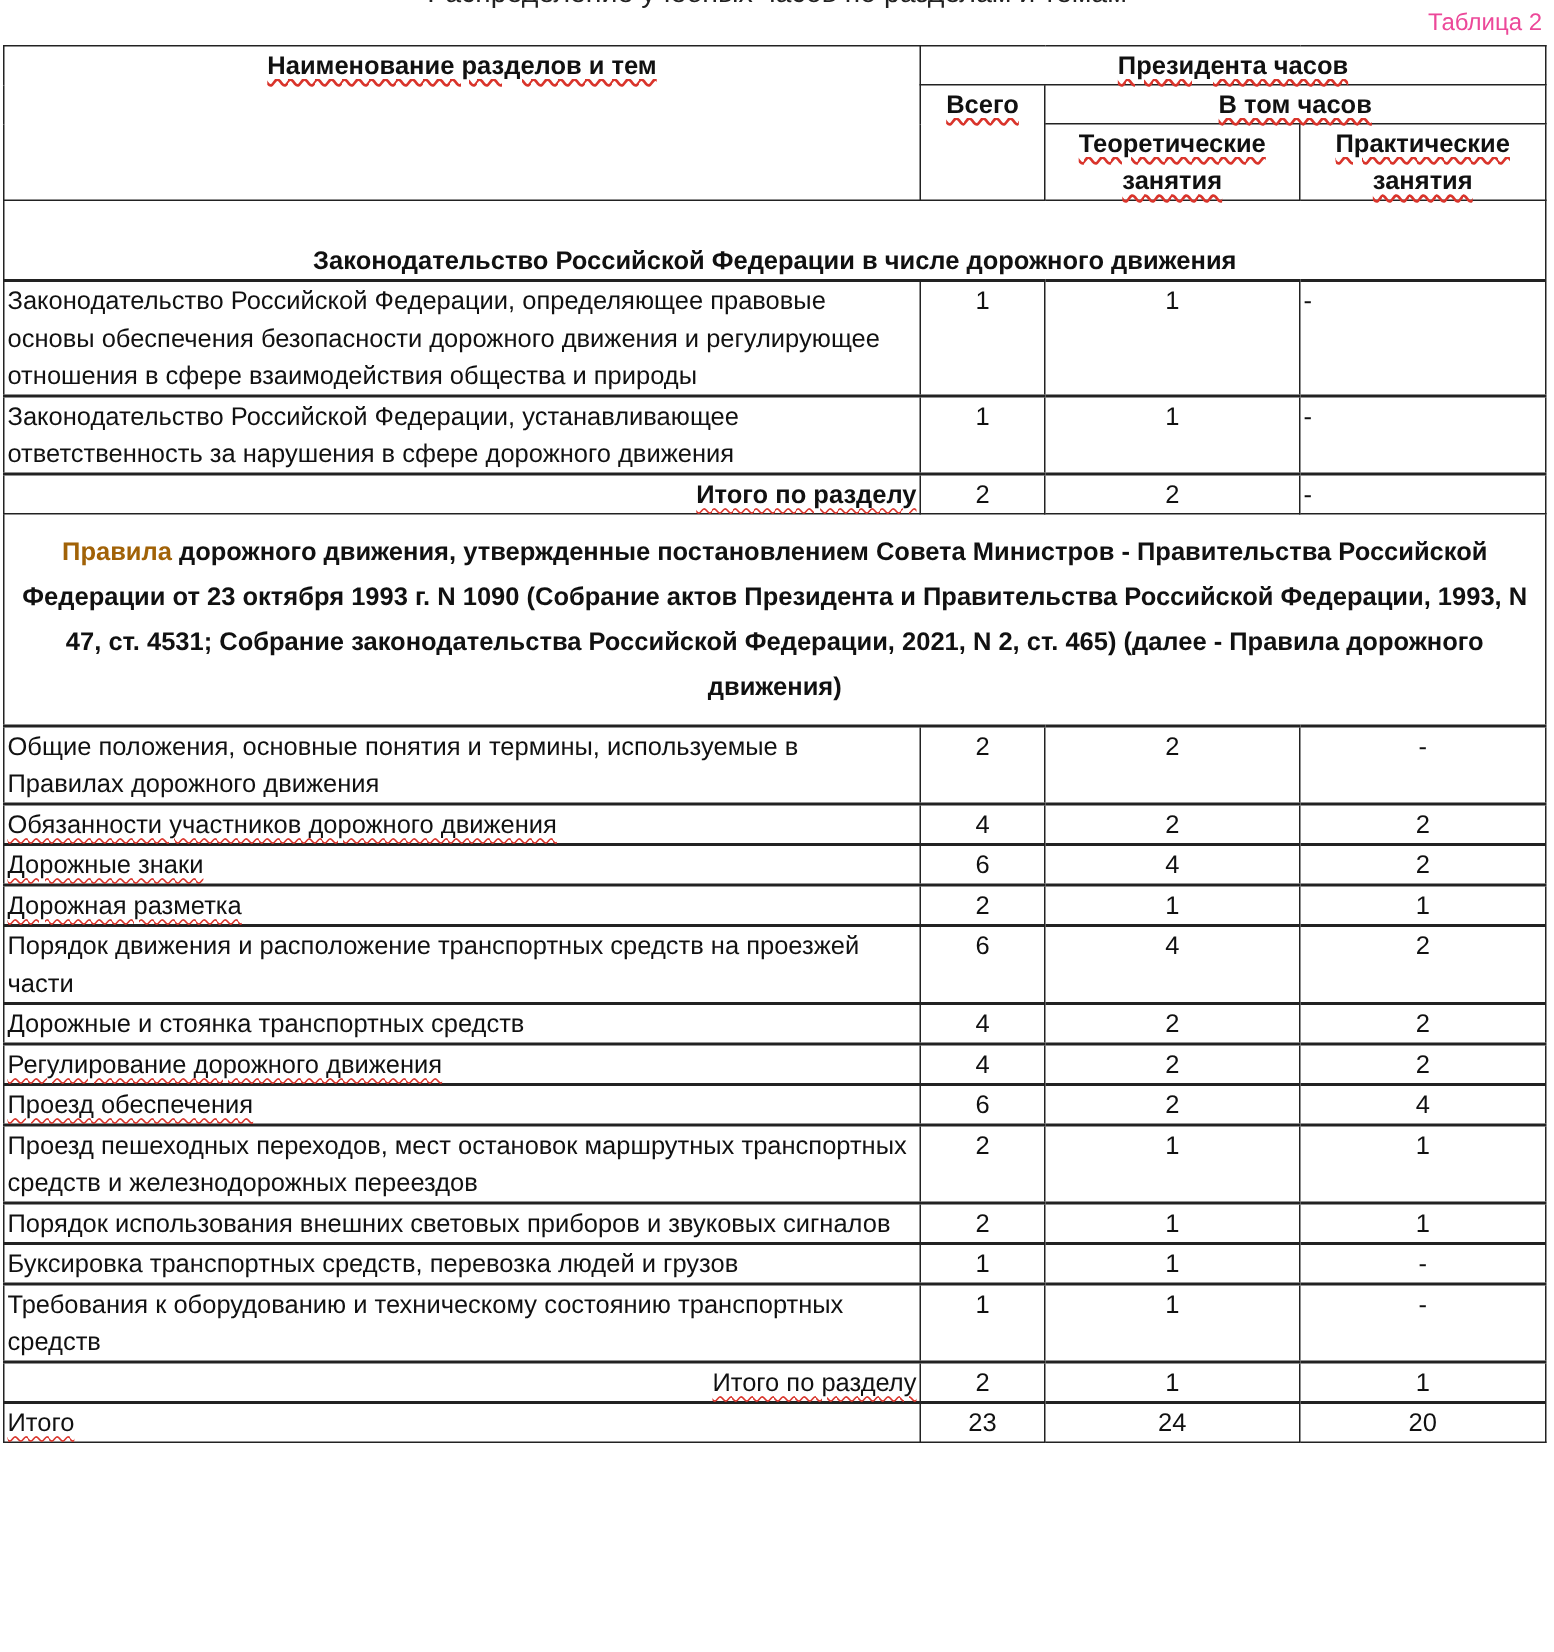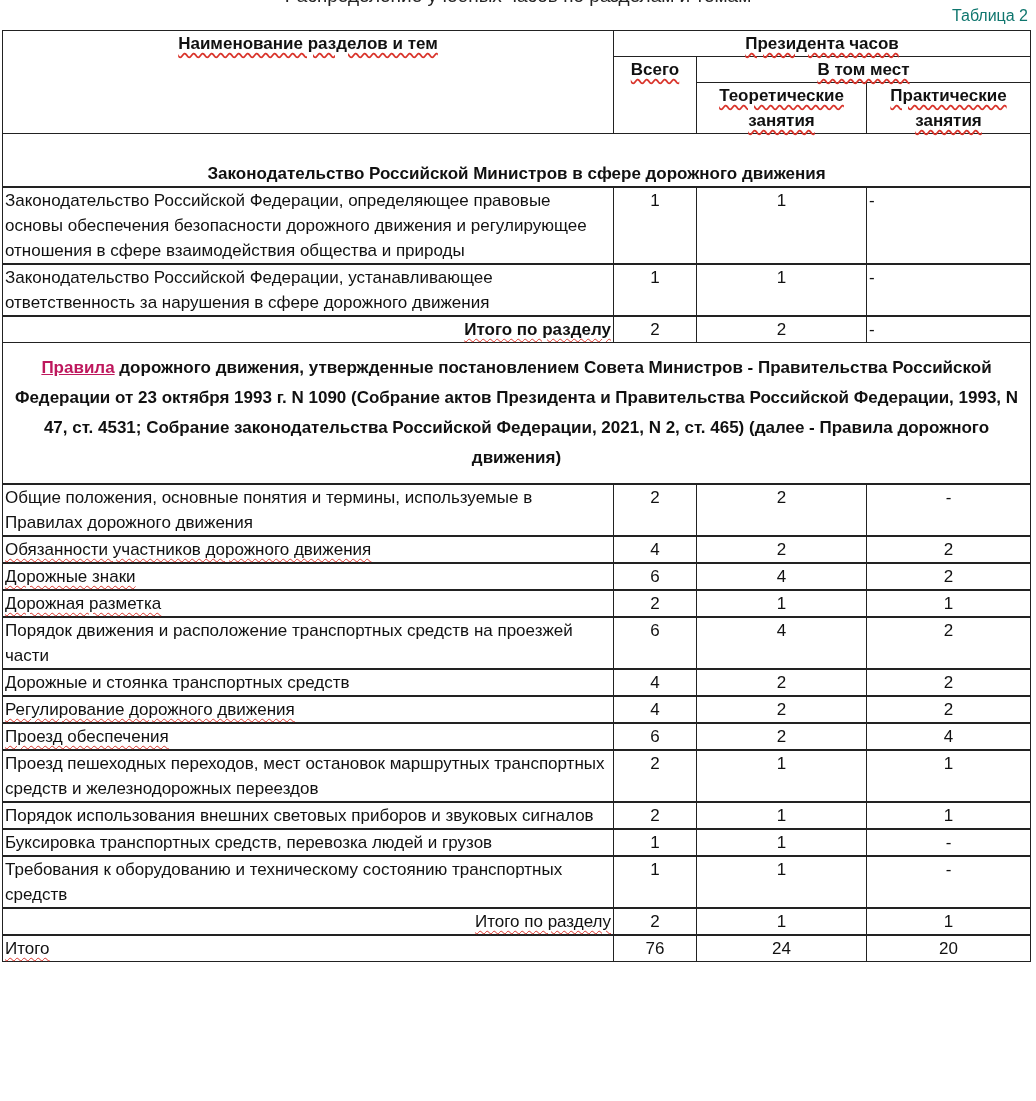--- a/index.html
+++ b/index.html
@@ -7,21 +7,21 @@
     width: 1036px; height: 1101px; position: relative; overflow: hidden;
     font-family: "Liberation Sans", "DejaVu Sans", sans-serif;
     color: #111111;
   }
   .cut-title {
     position: absolute; left: 0; top: -14px; width: 1036px; text-align: center;
     font-size: 19px; line-height: 20px; color: #222;
   }
   .caption {
     position: absolute; right: 8px; top: 6px;
-    font-size: 16px; line-height: 20px; color: #0f766e;
+    font-size: 16px; line-height: 20px; color: #ec4899;
   }
   table {
     position: absolute; left: 2px; top: 30px;
     width: 1028px;
     border-collapse: collapse;
     table-layout: fixed;
     font-size: 17px;
     border-radius: 22px;
   }
   td, th {
@@ -45,21 +45,21 @@
   th .lbl.sq { text-decoration: underline wavy #d9342b; }
   .num { text-align: center; }
   .dash-left { text-align: left; }
   tr.section td {
     text-align: center; font-weight: bold;
     vertical-align: bottom;
   }
   tr.section1 td { height: 48px; padding-top: 4px; }
   tr.section2 td { height: 140px; vertical-align: middle; line-height: 30px; }
   tr.total td.name { font-weight: bold; text-align: right; }
-  .link { color: #be185d; text-decoration: underline; }
+  .link { color: #a16207; }
   tr.thick td { border-top: 2px solid #222; }
 </style>
 </head>
 <body>
 
 <div class="cut-title">Распределение учебных часов по разделам и темам</div>
 <div class="caption">Таблица 2</div>
 
 <table>
   <colgroup>
@@ -68,30 +68,30 @@
       <col class="c-theory">
       <col class="c-practice">
   </colgroup>
   <thead>
     <tr>
       <th rowspan="3"><span class="lbl sq">Наименование разделов и тем</span></th>
       <th colspan="3"><span class="lbl sq">Президента часов</span></th>
     </tr>
     <tr>
       <th rowspan="2"><span class="lbl sq">Всего</span></th>
-      <th colspan="2"><span class="lbl sq">В том мест</span></th>
+      <th colspan="2"><span class="lbl sq">В том часов</span></th>
     </tr>
     <tr>
       <th><span class="lbl sq">Теоретические занятия</span></th>
       <th><span class="lbl sq">Практические занятия</span></th>
     </tr>
   </thead>
   <tbody id="tbody">
       <tr class="section section1">
-        <td colspan="4"><span>Законодательство Российской Министров в сфере дорожного движения</span></td>
+        <td colspan="4"><span>Законодательство Российской Федерации в числе дорожного движения</span></td>
       </tr>
       <tr class="thick">
         <td class="name"><span>Законодательство Российской Федерации, определяющее правовые основы обеспечения безопасности дорожного движения и регулирующее отношения в сфере взаимодействия общества и природы</span></td>
         <td class="num">1</td>
         <td class="num">1</td>
         <td class="dash-left">-</td>
       </tr>
       <tr class="thick">
         <td class="name"><span>Законодательство Российской Федерации, устанавливающее ответственность за нарушения в сфере дорожного движения</span></td>
         <td class="num">1</td>
@@ -180,18 +180,18 @@
         <td class="num">-</td>
       </tr>
       <tr class="thick total plain">
         <td class="name" style="font-weight: normal;"><span class="sq">Итого по разделу</span></td>
         <td class="num">2</td>
         <td class="num">1</td>
         <td class="num">1</td>
       </tr>
       <tr class="thick grand">
         <td class="name"><span class="sq">Итого</span></td>
-        <td class="num">76</td>
+        <td class="num">23</td>
         <td class="num">24</td>
         <td class="num">20</td>
       </tr>
     </tbody>
 </table>
 
 </body></html>

